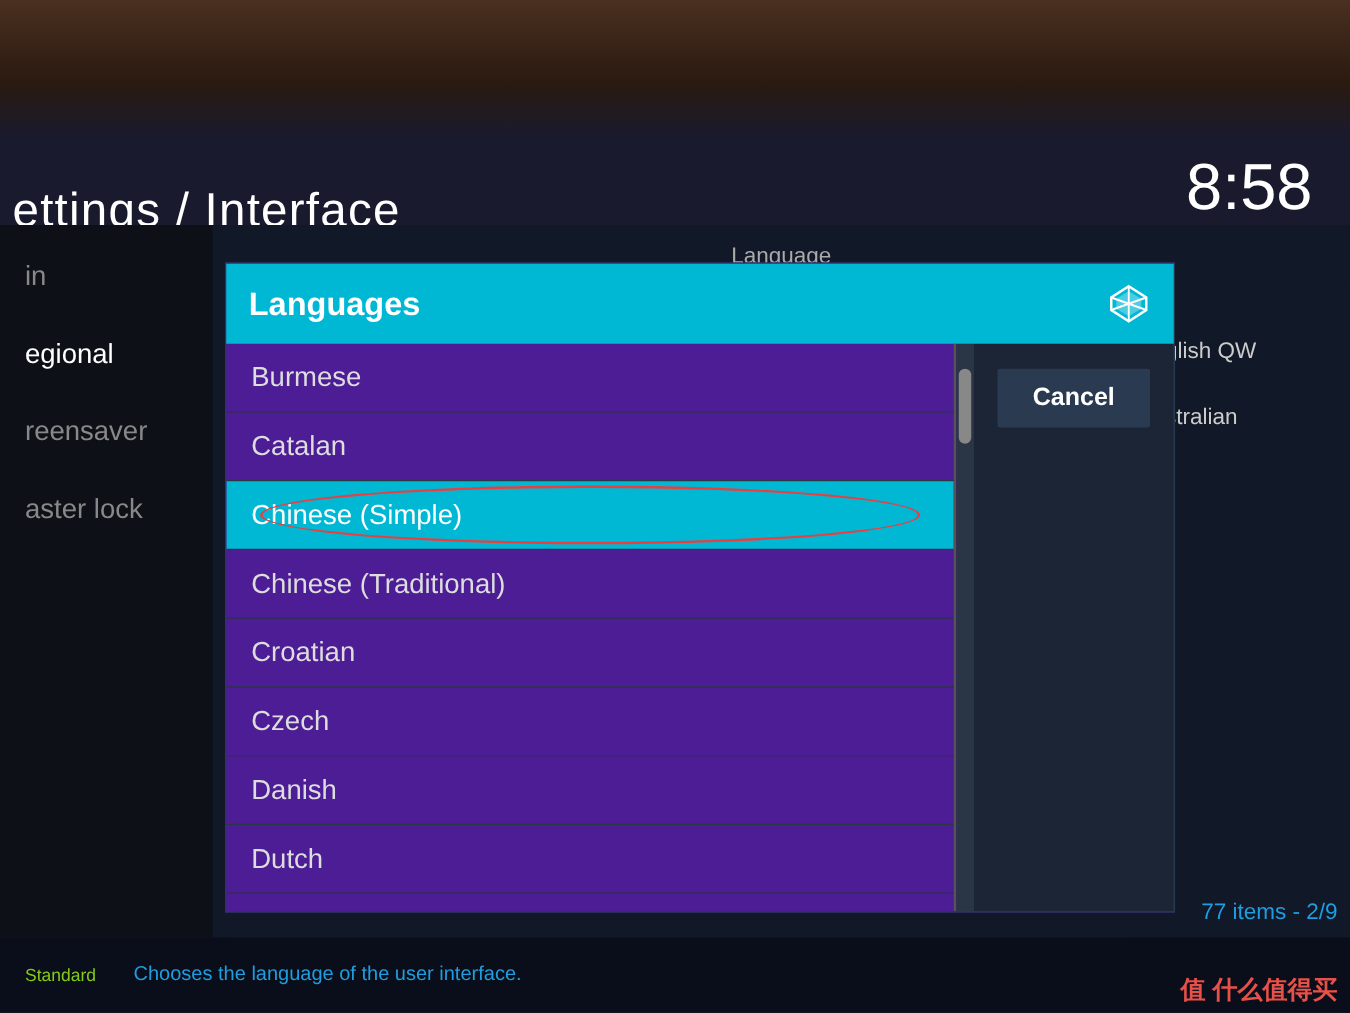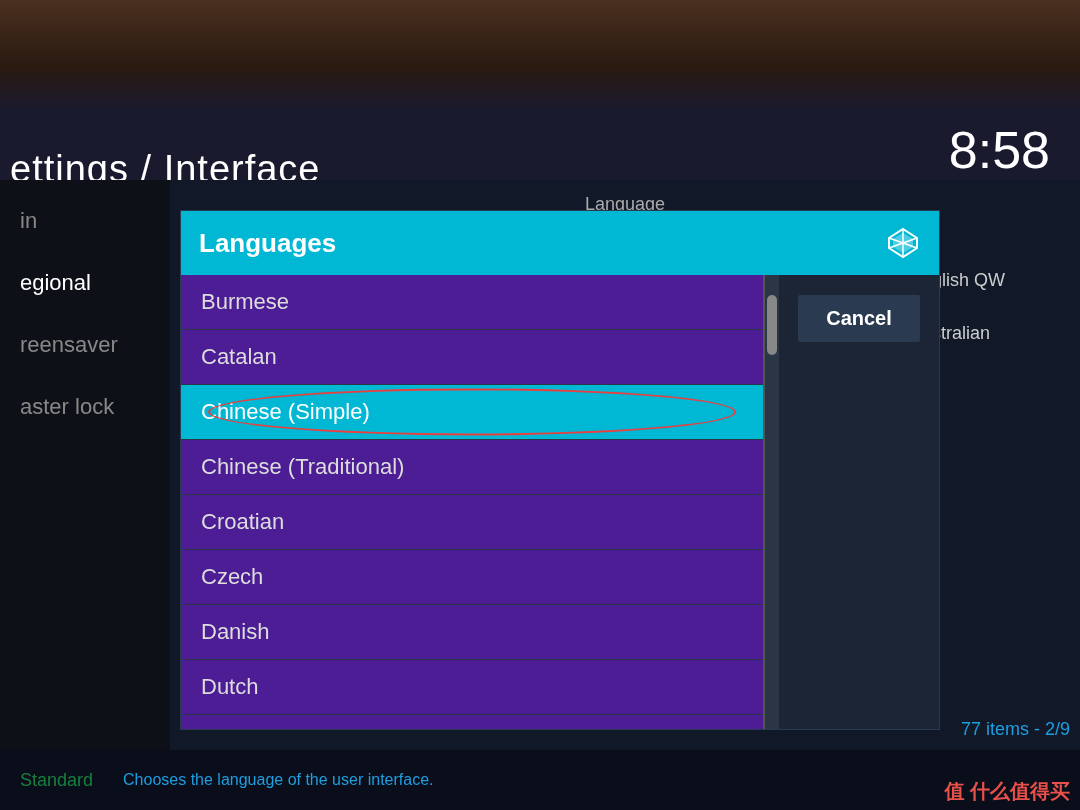--- a/index.html
+++ b/index.html
@@ -145,22 +145,22 @@
       right: 0;
       height: 60px;
       background: #0a0e1a;
       display: flex;
       align-items: center;
       padding: 0 20px;
       z-index: 5;
     }
 
     .bottom-bar .standard-label {
-      color: #15803d;
-      font-size: 18px;
+      color: #84cc16;
+      font-size: 14px;
       margin-right: 30px;
     }
 
     .bottom-bar .description {
       color: #1e9ee0;
       font-size: 16px;
     }
 
     
     .watermark {

